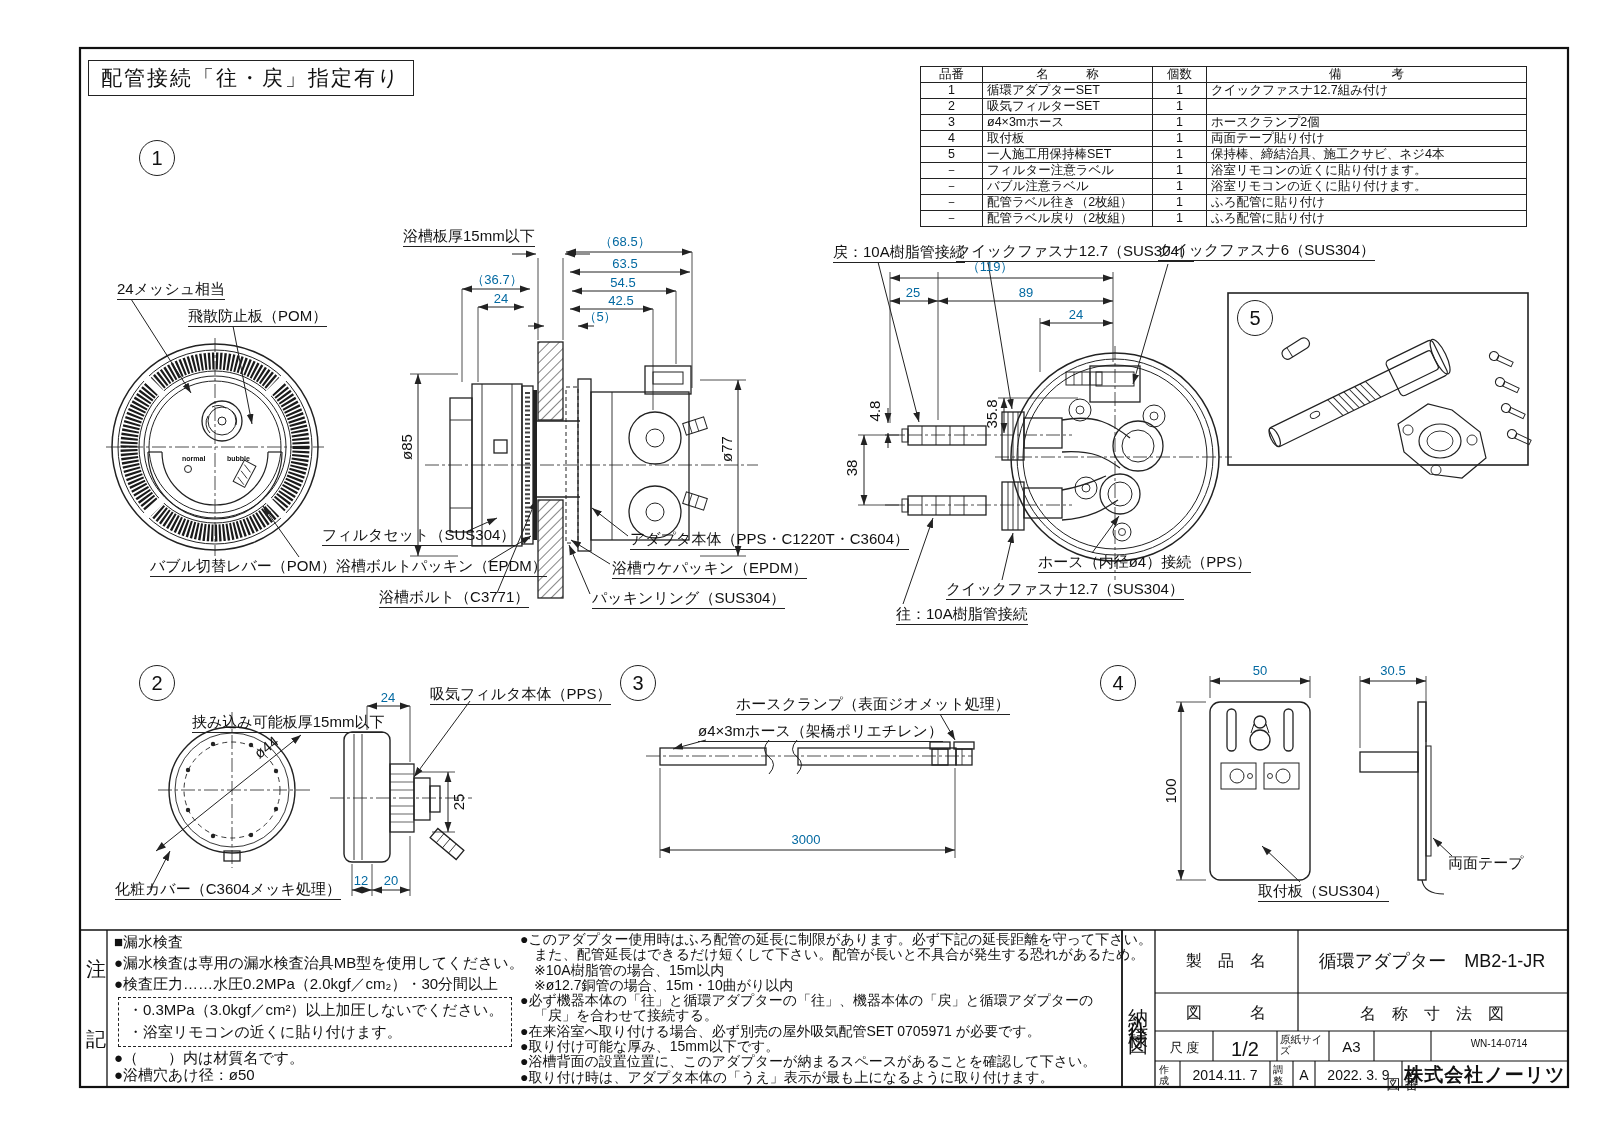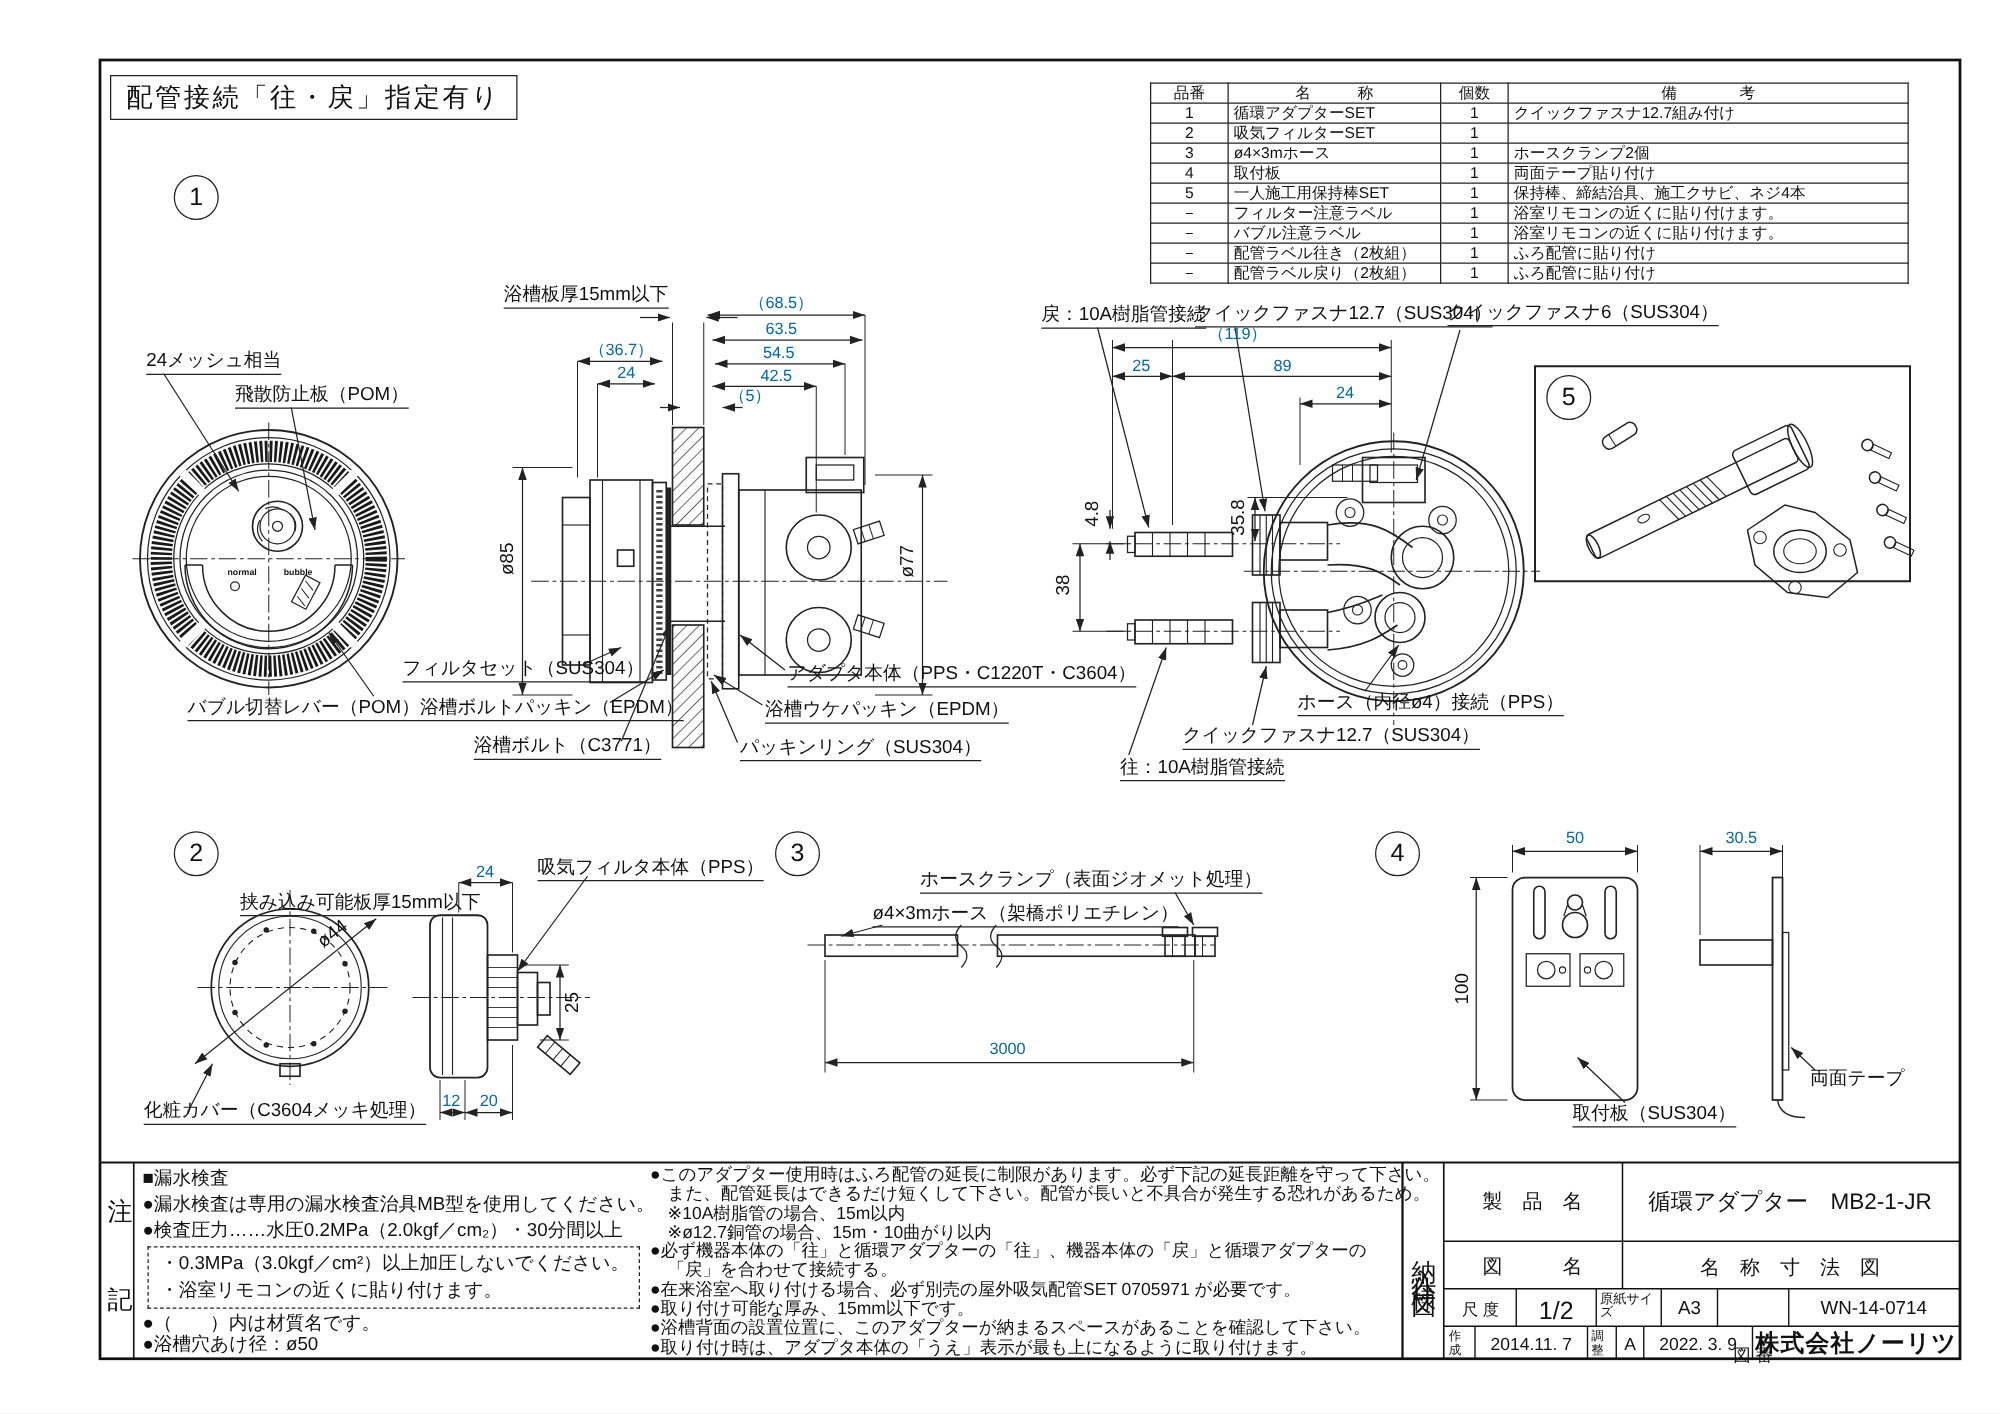--- a/index.html
+++ b/index.html
@@ -578,21 +578,21 @@
 <div id="tb-side">納入仕様図</div>
 <div class="tb" style="left:1160px;top:951px;width:132px;text-align:center;font-size:16px">製　品　名</div>
 <div class="tb" style="left:1300px;top:949px;width:264px;text-align:center;font-size:18px">循環アダプター　MB2-1-JR</div>
 <div class="tb" style="left:1160px;top:1003px;width:132px;text-align:center;font-size:16px">図　　　名</div>
 <div class="tb" style="left:1300px;top:1004px;width:264px;text-align:center;font-size:16px">名　称　寸　法　図</div>
 <div class="tb" style="left:1157px;top:1039px;width:55px;text-align:center;font-size:13px">尺 度</div>
 <div class="tb" style="left:1214px;top:1038px;width:62px;text-align:center;font-size:20px">1/2</div>
 <div class="wrapv" style="left:1280px;top:1034px;width:46px;font-size:10.5px">原紙サイズ</div>
 <div class="tb" style="left:1330px;top:1038px;width:43px;text-align:center;font-size:15px">A3</div>
 <div class="tb" style="left:1375px;top:1076px;width:55px;text-align:center;font-size:14px">図 番</div>
-<div class="tb" style="left:1432px;top:1038px;width:134px;text-align:center;font-size:15px">WN-14-0714</div>
+<div class="tb" style="left:1432px;top:1038px;width:134px;text-align:center;font-size:10px">WN-14-0714</div>
 <div class="wrapv" style="left:1159px;top:1064px">作成</div>
 <div class="tb" style="left:1181px;top:1067px;width:88px;text-align:center;font-size:14px">2014.11. 7</div>
 <div class="wrapv" style="left:1273px;top:1064px">調整</div>
 <div class="tb" style="left:1294px;top:1067px;width:20px;text-align:center;font-size:14px">A</div>
 <div class="tb" style="left:1316px;top:1067px;width:85px;text-align:center;font-size:14px">2022. 3. 9</div>
 <div class="tb" style="left:1404px;top:1062px;width:162px;text-align:center;font-size:19px;font-weight:800;letter-spacing:1px">株式会社ノーリツ</div>
 
 </div>
 
 </body></html>

